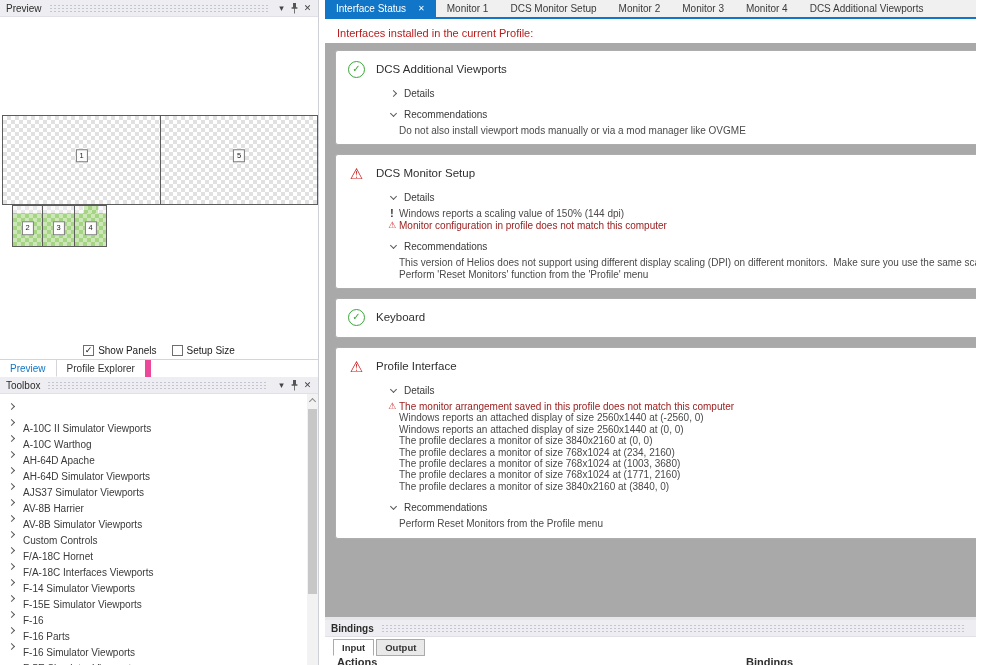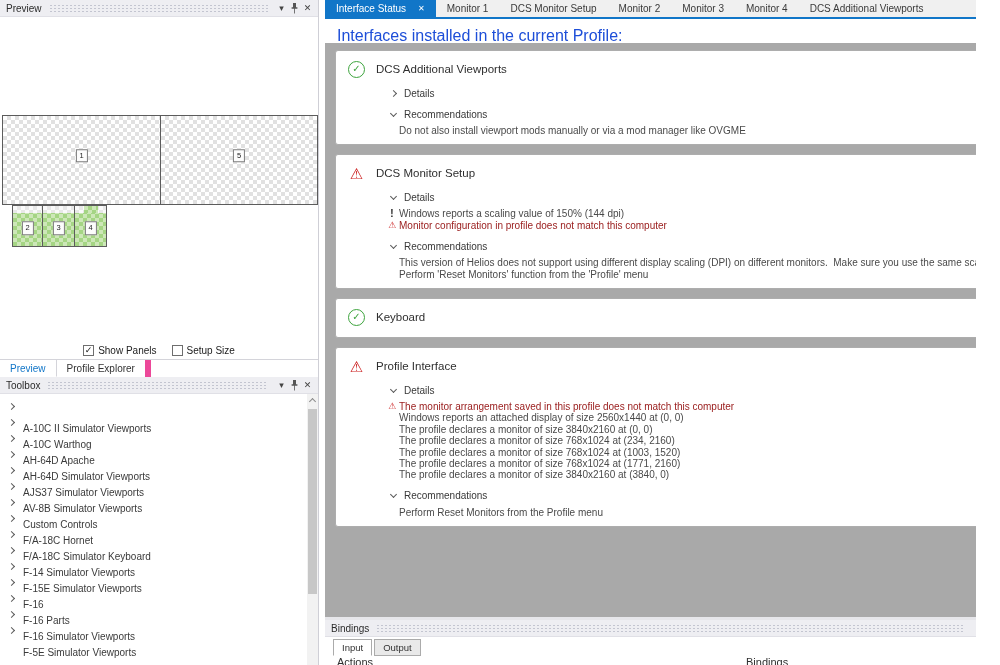--- a/index.html
+++ b/index.html
@@ -83,21 +83,21 @@
   
   .main { position:absolute; left:319px; top:0; right:0; bottom:0; background:#fff; }
   .tabstrip { position:absolute; left:6px; right:0; top:0; height:19px; background:#f0f0f0;
     display:flex; border-bottom:2px solid #1176C8; }
   .tab { display:flex; align-items:center; gap:12px; padding:0 11px; font-size:10px;
     color:#3a3a3a; white-space:nowrap; }
   .tab.active { background:#1176C8; color:#fff; }
   .tab-close { font-size:8px; }
 
   .heading { position:absolute; left:6px; right:0; top:21px; height:22px; background:#fff;
-    font-size:16px; color:#1d4ed8; padding:6px 12px 0 12px; }
+    font-size:11px; color:#b91c1c; padding:6px 12px 0 12px; }
 
   .cards-area { position:absolute; left:6px; right:0; top:43px; bottom:48px;
     background:#A9A9A9; padding-top:7px; overflow:hidden; }
   .card { margin:0 -4px 0 10px; background:#fff; border:1px solid #adadad;
     border-radius:3px; padding:9px 14px 8px 12px; min-height:40px; }
   .card + .card { margin-top:9px; }
   .card-head { display:flex; align-items:center; gap:11px; height:18px; }
   .card-title { font-size:11.5px; color:#2f2f2f; }
   .ic-ok { width:17px; height:17px; border:1.7px solid #3DA43D; border-radius:50%;
     color:#3DA43D; font-size:10px; line-height:14px; text-align:center; font-weight:bold; flex:none; }
@@ -107,21 +107,21 @@
   .sec-label { margin-left:8px; font-size:10px; color:#383838; }
   .lines { margin:5px 0 0 8px; }
   .line { display:flex; align-items:center; line-height:11.4px; font-size:10px; color:#4a4a4a; }
   .line-text { white-space:pre; }
   .line.red .line-text { color:#9b2020; }
   .li-warn { color:#CC2222; font-size:9px; width:10px; margin-left:-12px; margin-right:2px; text-align:center; }
   .li-excl { color:#1c1c1c; font-weight:bold; font-size:10px; width:10px; margin-left:-12px; margin-right:2px; text-align:center; }
 
   
   .bindings { position:absolute; left:6px; right:0; bottom:0; height:48px; background:#fff;
-    border-top:3px solid #e6e6ea; }
+    border-top:3px solid #e6e6ea;font-weight:bold; }
   .bindings .dock-titlebar { position:absolute; top:0; }
   .bind-tabs { position:absolute; top:19px; left:8px; display:flex; }
   .btab { font-size:9.5px; padding:2px 8px 2px 8px; border:1px solid #ababab;
     background:#e9e9e9; color:#333; margin-right:2px; }
   .btab.active { background:#fff; border-bottom-color:#fff; }
   .bind-cols { position:absolute; top:36px; left:0; right:0; height:12px; font-size:11px; color:#2f2f2f; }
   .bind-col-actions { position:absolute; left:12px; }
   .bind-col-bindings { position:absolute; left:421px; }
 
   svg { display:block; }
@@ -216,33 +216,37 @@
         <div class="titem">
           <span class="chev right"></span>
           <span class="titem-label">AH-64D Simulator Viewports</span>
         </div>
         <div class="titem">
           <span class="chev right"></span>
           <span class="titem-label">AJS37 Simulator Viewports</span>
         </div>
         <div class="titem">
           <span class="chev right"></span>
+          <span class="titem-label">AV-8B Harrier</span>
+        </div>
+        <div class="titem">
+          <span class="chev right"></span>
           <span class="titem-label">AV-8B Simulator Viewports</span>
         </div>
         <div class="titem">
           <span class="chev right"></span>
           <span class="titem-label">Custom Controls</span>
         </div>
         <div class="titem">
           <span class="chev right"></span>
           <span class="titem-label">F/A-18C Hornet</span>
         </div>
         <div class="titem">
           <span class="chev right"></span>
-          <span class="titem-label">F/A-18C Simulator Keyboard</span>
+          <span class="titem-label">F/A-18C Interfaces Viewports</span>
         </div>
         <div class="titem">
           <span class="chev right"></span>
           <span class="titem-label">F-14 Simulator Viewports</span>
         </div>
         <div class="titem">
           <span class="chev right"></span>
           <span class="titem-label">F-15E Simulator Viewports</span>
         </div>
         <div class="titem">
@@ -373,30 +377,33 @@
             <div class="sec-head">
               <span class="chev down"></span>
               <span class="sec-label">Details</span>
             </div>
             <div class="lines">
               <div class="line red">
                 <span class="li-warn">⚠</span>
                 <span class="line-text">The monitor arrangement saved in this profile does not match this computer</span>
               </div>
               <div class="line">
+                <span class="line-text">Windows reports an attached display of size 2560x1440 at (-2560, 0)</span>
+              </div>
+              <div class="line">
                 <span class="line-text">Windows reports an attached display of size 2560x1440 at (0, 0)</span>
               </div>
               <div class="line">
                 <span class="line-text">The profile declares a monitor of size 3840x2160 at (0, 0)</span>
               </div>
               <div class="line">
                 <span class="line-text">The profile declares a monitor of size 768x1024 at (234, 2160)</span>
               </div>
               <div class="line">
-                <span class="line-text">The profile declares a monitor of size 768x1024 at (1003, 1520)</span>
+                <span class="line-text">The profile declares a monitor of size 768x1024 at (1003, 3680)</span>
               </div>
               <div class="line">
                 <span class="line-text">The profile declares a monitor of size 768x1024 at (1771, 2160)</span>
               </div>
               <div class="line">
                 <span class="line-text">The profile declares a monitor of size 3840x2160 at (3840, 0)</span>
               </div>
             </div>
           </div>
           <div class="sec">

